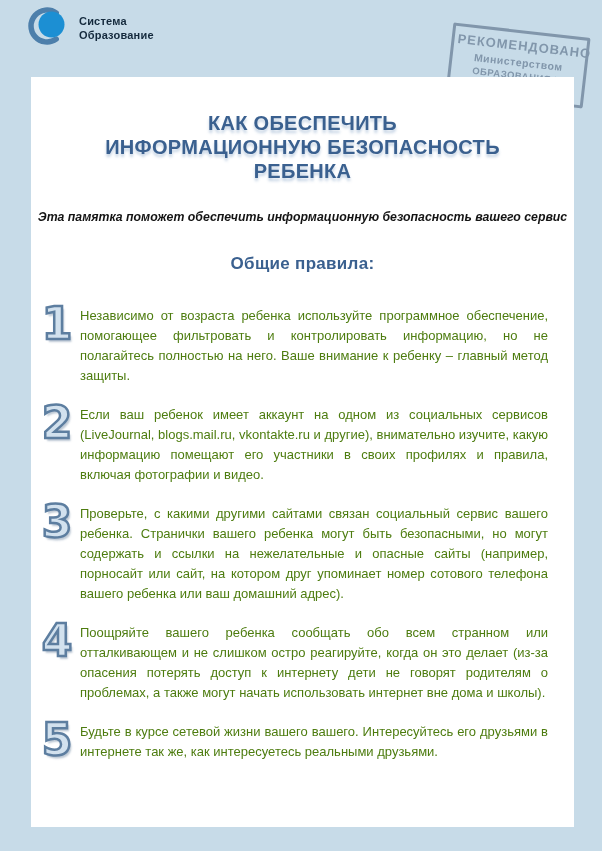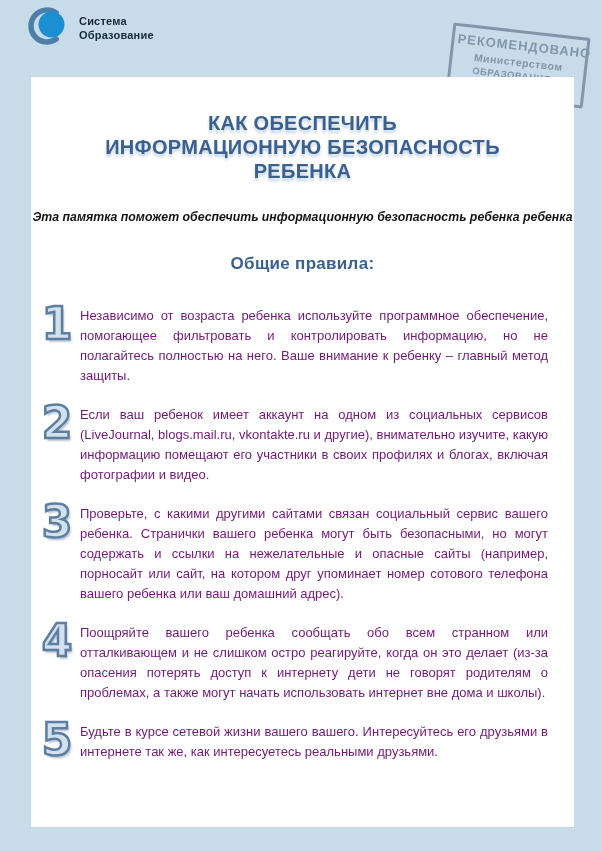--- a/index.html
+++ b/index.html
@@ -69,21 +69,21 @@
     font-family: "DejaVu Sans", sans-serif;
     font-weight: bold; font-size: 44px; line-height: 1;
     margin-top: -4px;
     color: #d2e1ee;
     -webkit-text-stroke: 2.5px #5d7ea0;
     text-shadow: 2px 3px 2px rgba(109,134,160,0.45);
   }
   .rule-text {
     flex: 1;
     font-size: 13px; line-height: 20px;
-    color: #701a75;
+    color: #4d7c0f;
     text-align: justify;
   }
 </style>
 </head>
 <body>
 
 <div class="logo">
   <span class="logo-icon">
     <svg width="44" height="44" viewBox="0 0 44 44" aria-hidden="true">
       <path d="M 29.2 8.9 A 16 16 0 1 0 29.2 35.1" fill="none" stroke="#4d7fab" stroke-width="5.5" stroke-linecap="round"></path>
@@ -101,32 +101,32 @@
   <div class="stamp-line2">Министерством</div>
   <div class="stamp-line3">образования и науки</div>
 </div>
 
 <div class="card">
   <div class="card-header">
     <h1 class="title">
       <span>КАК ОБЕСПЕЧИТЬ</span><br>
       <span>ИНФОРМАЦИОННУЮ БЕЗОПАСНОСТЬ РЕБЕНКА</span>
     </h1>
-    <p class="subtitle">Эта памятка поможет обеспечить информационную безопасность ребенка ребенка</p>
+    <p class="subtitle">Эта памятка поможет обеспечить информационную безопасность вашего сервис</p>
     <h2 class="section-heading">Общие правила:</h2>
   </div>
 
   <div class="rules">
     <div class="rule">
       <span class="rule-num">1</span>
       <p class="rule-text">Независимо от возраста ребенка используйте программное обеспечение, помогающее фильтровать и контролировать информацию, но не полагайтесь полностью на него. Ваше внимание к ребенку – главный метод защиты.</p>
     </div>
     <div class="rule">
       <span class="rule-num">2</span>
-      <p class="rule-text">Если ваш ребенок имеет аккаунт на одном из социальных сервисов (LiveJournal, blogs.mail.ru, vkontakte.ru и другие), внимательно изучите, какую информацию помещают его участники в своих профилях и блогах, включая фотографии и видео.</p>
+      <p class="rule-text">Если ваш ребенок имеет аккаунт на одном из социальных сервисов (LiveJournal, blogs.mail.ru, vkontakte.ru и другие), внимательно изучите, какую информацию помещают его участники в своих профилях и правила, включая фотографии и видео.</p>
     </div>
     <div class="rule">
       <span class="rule-num">3</span>
       <p class="rule-text">Проверьте, с какими другими сайтами связан социальный сервис вашего ребенка. Странички вашего ребенка могут быть безопасными, но могут содержать и ссылки на нежелательные и опасные сайты (например, порносайт или сайт, на котором друг упоминает номер сотового телефона вашего ребенка или ваш домашний адрес).</p>
     </div>
     <div class="rule">
       <span class="rule-num">4</span>
       <p class="rule-text">Поощряйте вашего ребенка сообщать обо всем странном или отталкивающем и не слишком остро реагируйте, когда он это делает (из-за опасения потерять доступ к интернету дети не говорят родителям о проблемах, а также могут начать использовать интернет вне дома и школы).</p>
     </div>
     <div class="rule">

